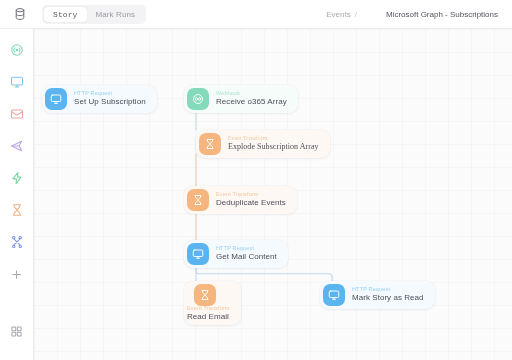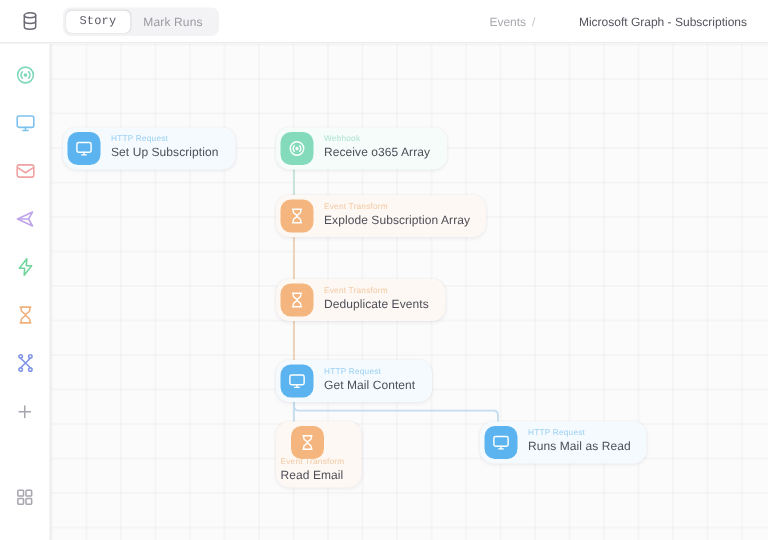--- a/index.html
+++ b/index.html
@@ -241,21 +241,21 @@
               <circle cx="12" cy="12" r="2.2" fill="#ffffff" stroke="none"></circle>
             <path d="M8.4 15.6a5 5 0 0 1 0-7.2M15.6 8.4a5 5 0 0 1 0 7.2"></path>
           </svg>
         </div>
         <div class="node-text">
           <span class="node-kind">Webhook</span>
           <span class="node-title">Receive o365 Array</span>
         </div>
       </div>
 
-      <div class="node v-orange" style="left:150px; top:101px;">
+      <div class="node v-orange" style="left:162px; top:101px;font-family:Liberation Serif, serif;">
         <div class="node-icon">
           <svg width="12" height="12" viewBox="0 0 24 24" fill="none" stroke="#ffffff" stroke-width="1.9" stroke-linecap="round" stroke-linejoin="round">
             <path d="M6 3h12M6 21h12M7 3v3.2c0 2.4 5 3.9 5 5.8 0 1.9-5 3.4-5 5.8V21M17 3v3.2c0 2.4-5 3.9-5 5.8 0 1.9 5 3.4 5 5.8V21"></path>
           </svg>
         </div>
         <div class="node-text">
           <span class="node-kind">Event Transform</span>
           <span class="node-title">Explode Subscription Array</span>
         </div>
       </div>
@@ -299,19 +299,19 @@
 
       <div class="node v-blue" style="left:286px; top:252px;">
         <div class="node-icon">
           <svg width="12" height="12" viewBox="0 0 24 24" fill="none" stroke="#ffffff" stroke-width="1.9" stroke-linecap="round" stroke-linejoin="round">
             <rect x="2.5" y="4" width="19" height="13" rx="2.2"></rect>
               <path d="M9 20.5h6M12 17v3.5"></path>
           </svg>
         </div>
         <div class="node-text">
           <span class="node-kind">HTTP Request</span>
-          <span class="node-title">Runs Mail as Read</span>
+          <span class="node-title">Mark Story as Read</span>
         </div>
       </div>
 
     </div>
   </div>
 </div>
 
 </body></html>

